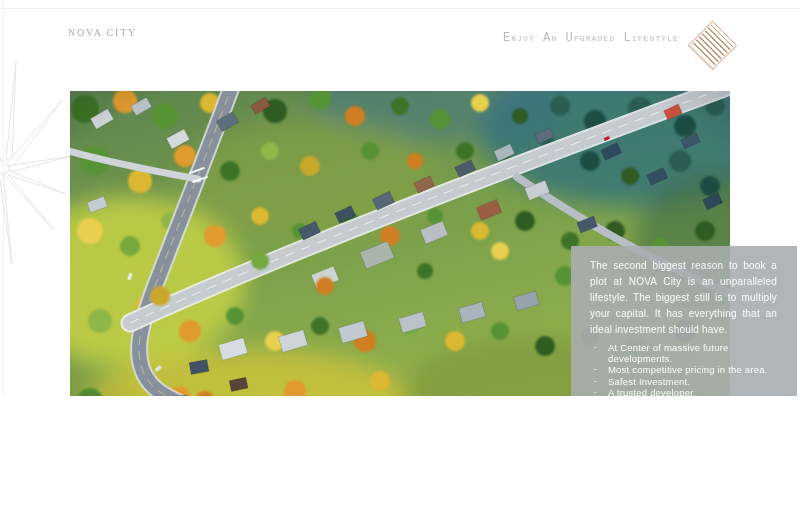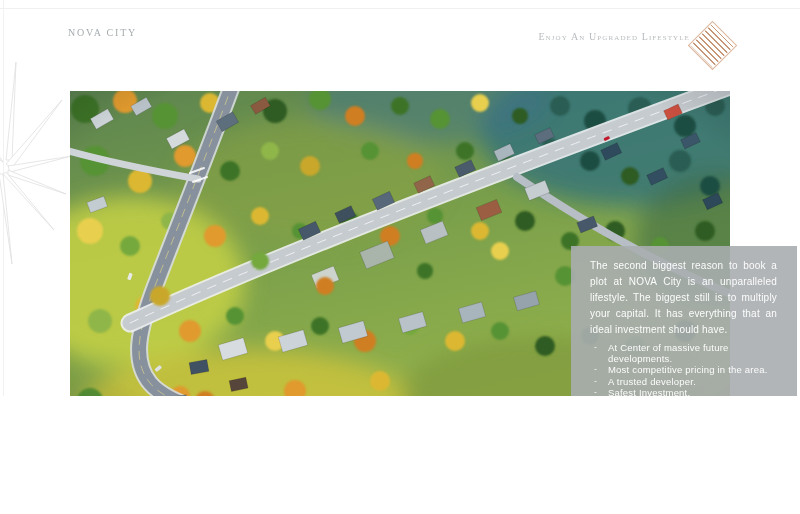--- a/index.html
+++ b/index.html
@@ -12,23 +12,23 @@
   .rule-left{position:absolute;left:3px;top:0;width:1px;height:514px;background:#f2f2f2;}
   .rule-bottom{position:absolute;left:70px;top:476px;width:638px;height:1px;background:#f2eeee;}
 
   
   .brand{
     position:absolute;left:68px;top:27px;
     font-family:"Liberation Serif",serif;font-size:10px;letter-spacing:1.8px;
     color:#a6abae;
   }
   .tagline{
-    position:absolute;right:110px;top:31px;
-    font-family:Liberation Serif, serif;font-variant:small-caps;
-    font-size:10px;letter-spacing:1.1px;color:#b9bcbe;text-transform:capitalize;
+    position:absolute;right:121px;top:31px;
+    font-family:Liberation Mono, monospace;font-variant:small-caps;
+    font-size:12px;letter-spacing:1.1px;color:#b9bcbe;text-transform:capitalize;
   }
   .logo{
     position:absolute;left:695px;top:28px;width:33px;height:33px;
     transform:rotate(45deg);
     background:repeating-linear-gradient(0deg,#c69676 0 1.2px,#ffffff 1.2px 4.2px);
     border:1px solid #dcb69d;
     box-shadow:0 0 0 1px #ffffff inset;
   }
 
   
@@ -283,21 +283,21 @@
 
       <rect x="0" y="0" width="660" height="353" fill="url(#vig)"></rect>
     </svg>
   </div>
 
   <div class="overlay">
     <p>The second biggest reason to book a plot at NOVA City is an unparalleled lifestyle. The biggest still is to multiply your capital. It has everything that an ideal investment should have.</p>
     <ul>
       <li>At Center of massive future developments.</li>
       <li>Most competitive pricing in the area.</li>
+      <li>Safest Investment.</li>
       <li>A trusted developer.</li>
-      <li>Safest Investment.</li>
     </ul>
   </div>
 
   <div class="rule-bottom"></div>
   <div class="page-number">45</div>
 
 </div>
 
 </body></html>

